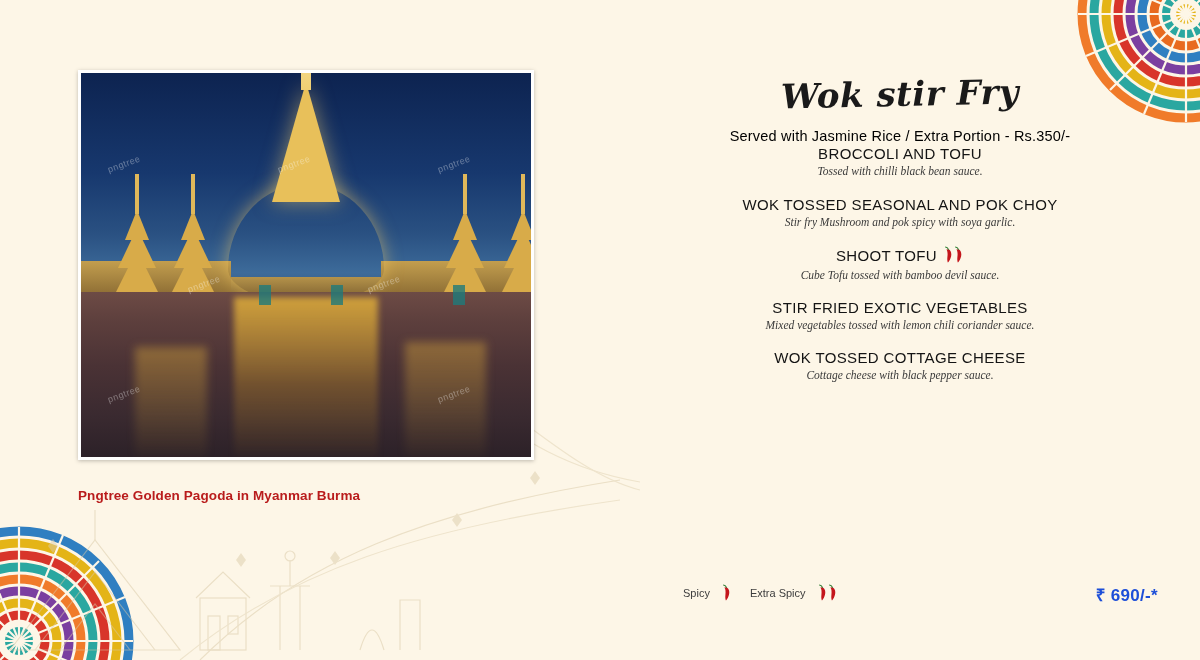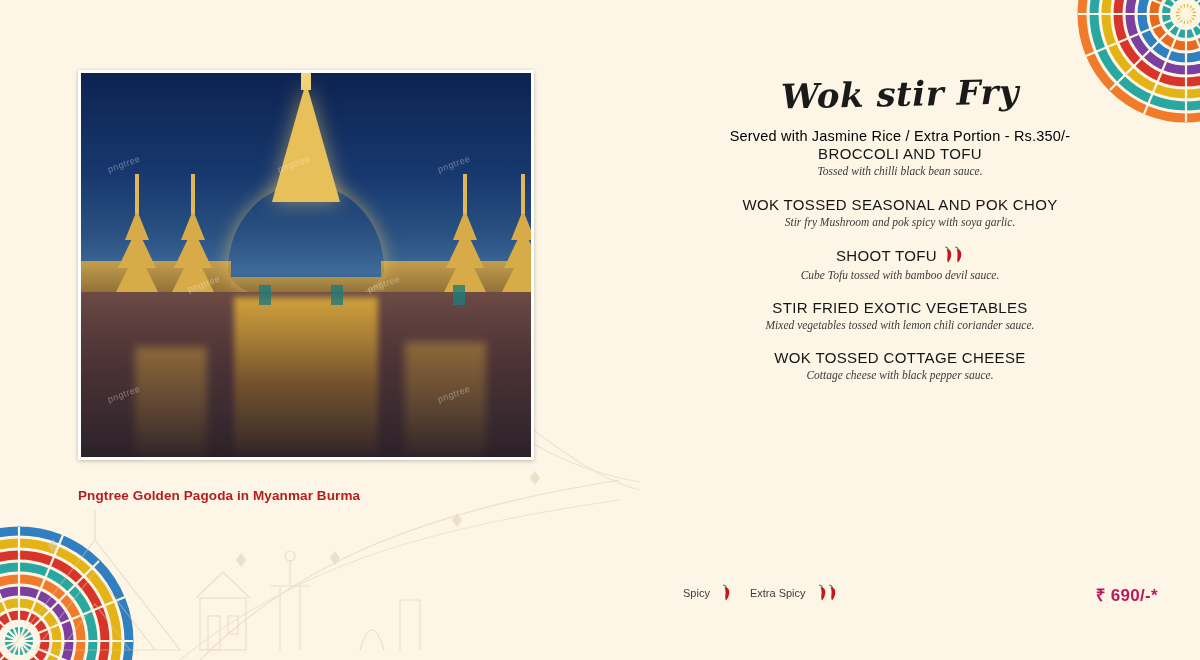--- a/index.html
+++ b/index.html
@@ -276,21 +276,21 @@
     display: flex;
     align-items: center;
     gap: 5px;
   }
   .price {
     position: absolute;
     right: 42px;
     bottom: 54px;
     font-size: 17px;
     font-weight: bold;
-    color: #be185d;
+    color: #1d4ed8;
     letter-spacing: .3px;
   }
 </style>
 </head>
 <body>
 
 <div class="mandala mandala-top-right">
   <svg width="220" height="220" viewBox="0 0 220 220">
     <g transform="translate(110,110)">
       <circle r="104" fill="none" stroke="#f07b2a" stroke-width="9"></circle>

